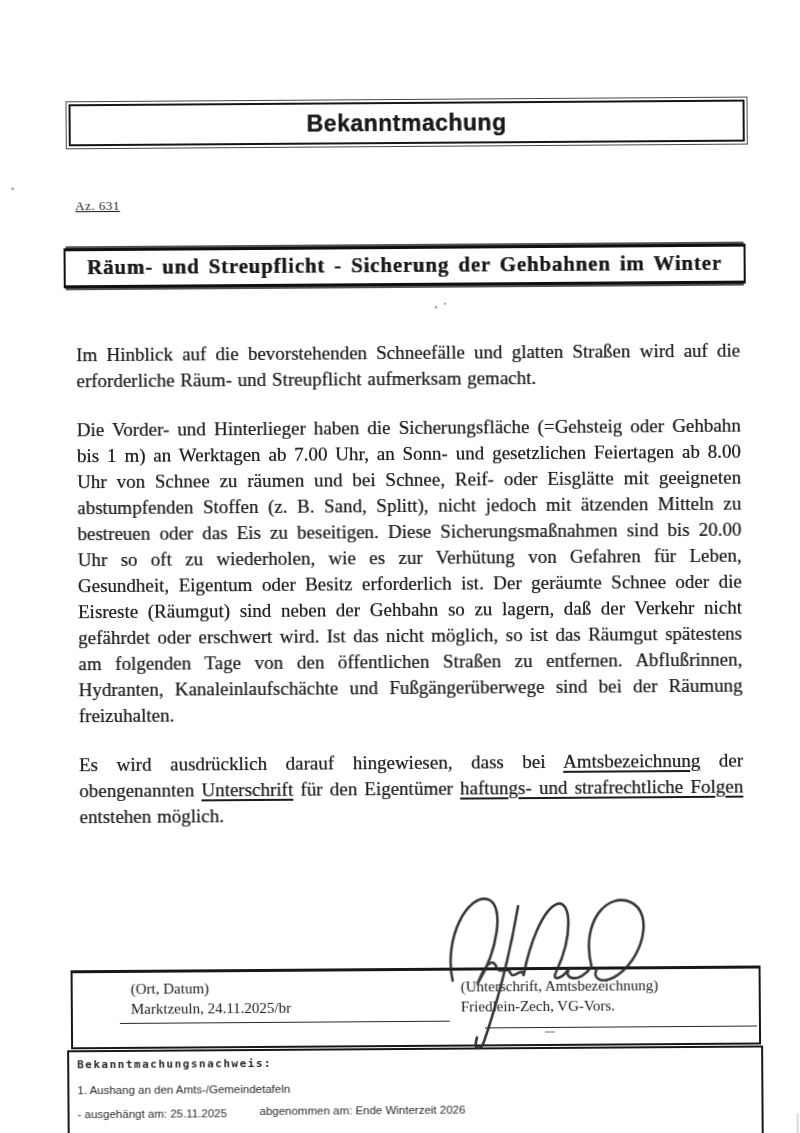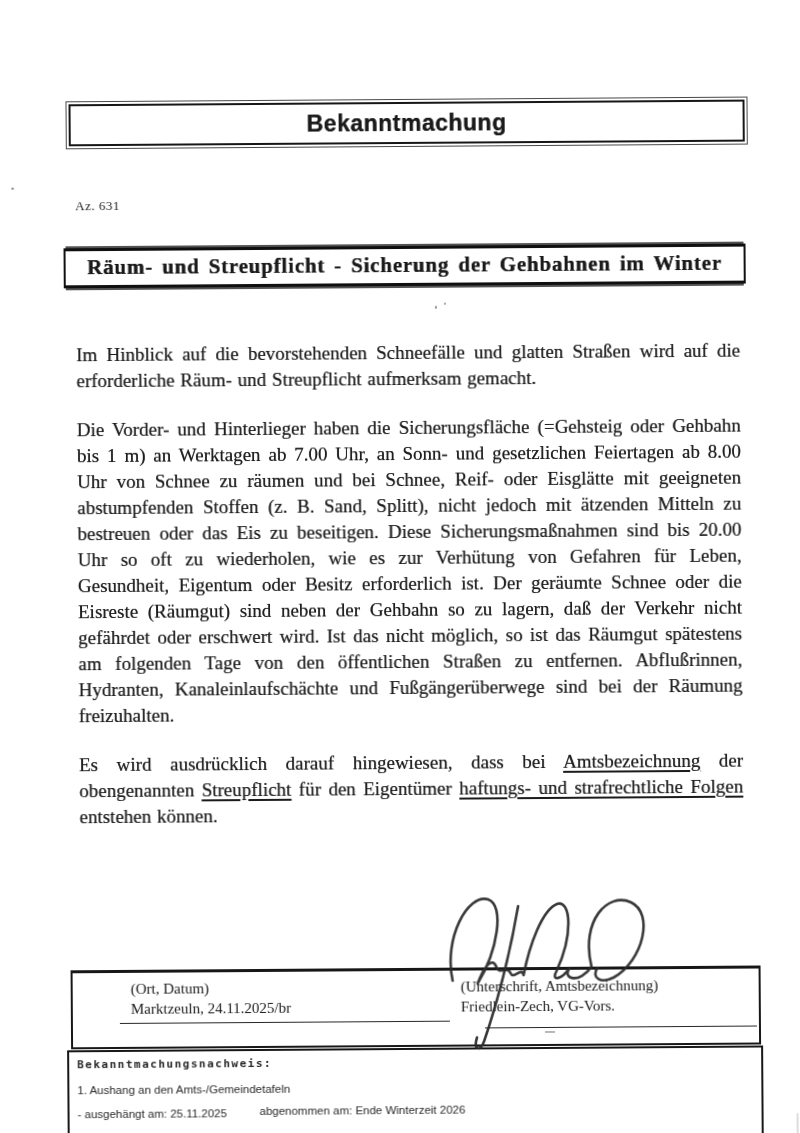--- a/index.html
+++ b/index.html
@@ -43,20 +43,21 @@
     line-height: 38px;
     letter-spacing: 0.5px;
     text-shadow: 0 0 0.6px #000;
   }
 
   .file-ref {
     position: absolute;
     left: 78px; top: 152px;
     font-size: 13px;
     letter-spacing: 0.5px;
+    text-decoration: underline;
   }
 
   
   .headline-box {
     position: absolute;
     left: 66px; top: 202px;
     width: 678px; height: 34px;
     border: 2px solid #141414;
     border-top-width: 3px;
     border-bottom-width: 3px;
@@ -175,21 +176,21 @@
 
     <div class="file-ref">Az. 631</div>
 
     <div class="headline-box">
       <div class="headline-text">Räum- und Streupflicht - Sicherung der Gehbahnen im Winter</div>
     </div>
 
     <div class="text-col">
       <p>Im Hinblick auf die bevorstehenden Schneefälle und glatten Straßen wird auf die erforderliche Räum- und Streupflicht aufmerksam gemacht.</p>
       <p>Die Vorder- und Hinterlieger haben die Sicherungsfläche (=Gehsteig oder Gehbahn bis 1 m) an Werktagen ab 7.00 Uhr, an Sonn- und gesetzlichen Feiertagen ab 8.00 Uhr von Schnee zu räumen und bei Schnee, Reif- oder Eisglätte mit geeigneten abstumpfenden Stoffen (z. B. Sand, Splitt), nicht jedoch mit ätzenden Mitteln zu bestreuen oder das Eis zu beseitigen. Diese Sicherungsmaßnahmen sind bis 20.00 Uhr so oft zu wiederholen, wie es zur Verhütung von Gefahren für Leben, Gesundheit, Eigentum oder Besitz erforderlich ist. Der geräumte Schnee oder die Eisreste (Räumgut) sind neben der Gehbahn so zu lagern, daß der Verkehr nicht gefährdet oder erschwert wird. Ist das nicht möglich, so ist das Räumgut spätestens am folgenden Tage von den öffentlichen Straßen zu entfernen. Abflußrinnen, Hydranten, Kanaleinlaufschächte und Fußgängerüberwege sind bei der Räumung freizuhalten.</p>
-      <p><span>Es wird ausdrücklich darauf hingewiesen, dass bei </span><span class="uline">Amtsbezeichnung</span><span> der obengenannten </span><span class="uline">Streupflicht</span><span> für den Eigentümer </span><span class="uline">haftungs- und strafrechtliche Folgen</span><span> entstehen können.</span></p>
+      <p><span>Es wird ausdrücklich darauf hingewiesen, dass bei </span><span class="uline">Amtsbezeichnung</span><span> der obengenannten </span><span class="uline">Unterschrift</span><span> für den Eigentümer </span><span class="uline">haftungs- und strafrechtliche Folgen</span><span> entstehen möglich.</span></p>
     </div>
 
     <svg class="signature-svg" viewBox="0 0 252 170" fill="none" xmlns="http://www.w3.org/2000/svg">
       <path d="M22,95 C13,52 38,8 58,14 C75,20 67,66 47,98
                C54,80 62,71 66,82 C69,90 76,80 80,88 C83,95 91,81 93,90
                C99,60 112,25 127,19 C141,15 143,50 126,86 C120,97 131,95 139,83
                C131,95 149,99 161,82 C150,36 178,7 201,18 C224,29 213,76 183,93
                C171,99 160,94 167,83" stroke="#2b2b2b" stroke-width="2.6" stroke-linecap="round" stroke-linejoin="round" opacity="0.92"></path>
       <path d="M88,21 C81,60 69,110 53,156 C49,167 42,164 46,152" stroke="#2b2b2b" stroke-width="2.6" stroke-linecap="round" opacity="0.92"></path>
     </svg>

